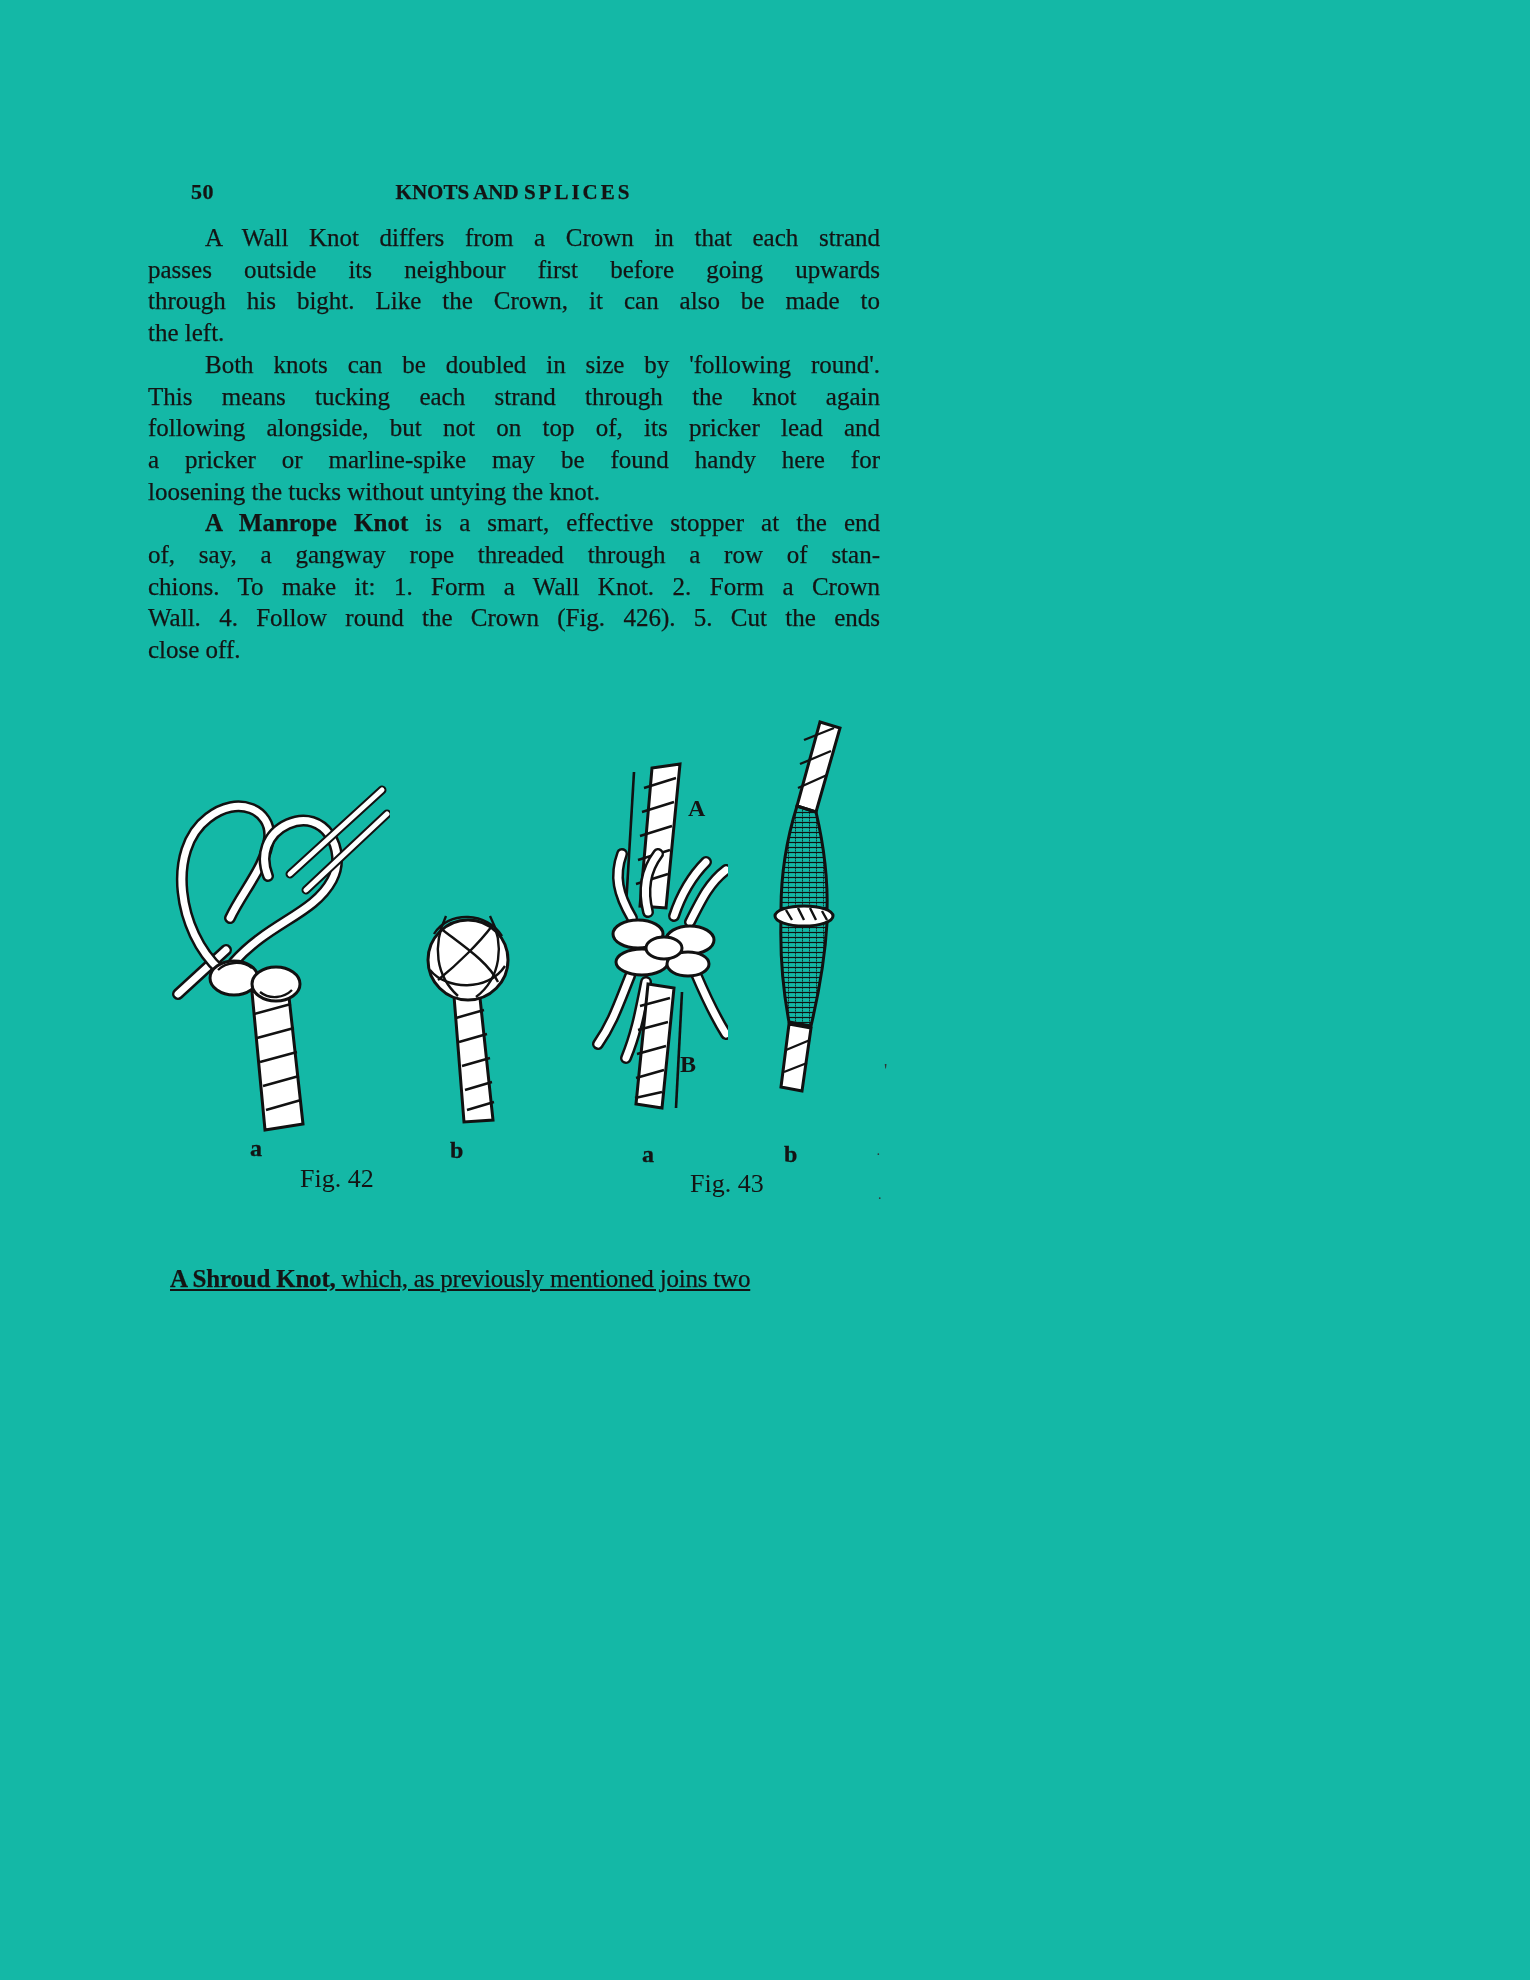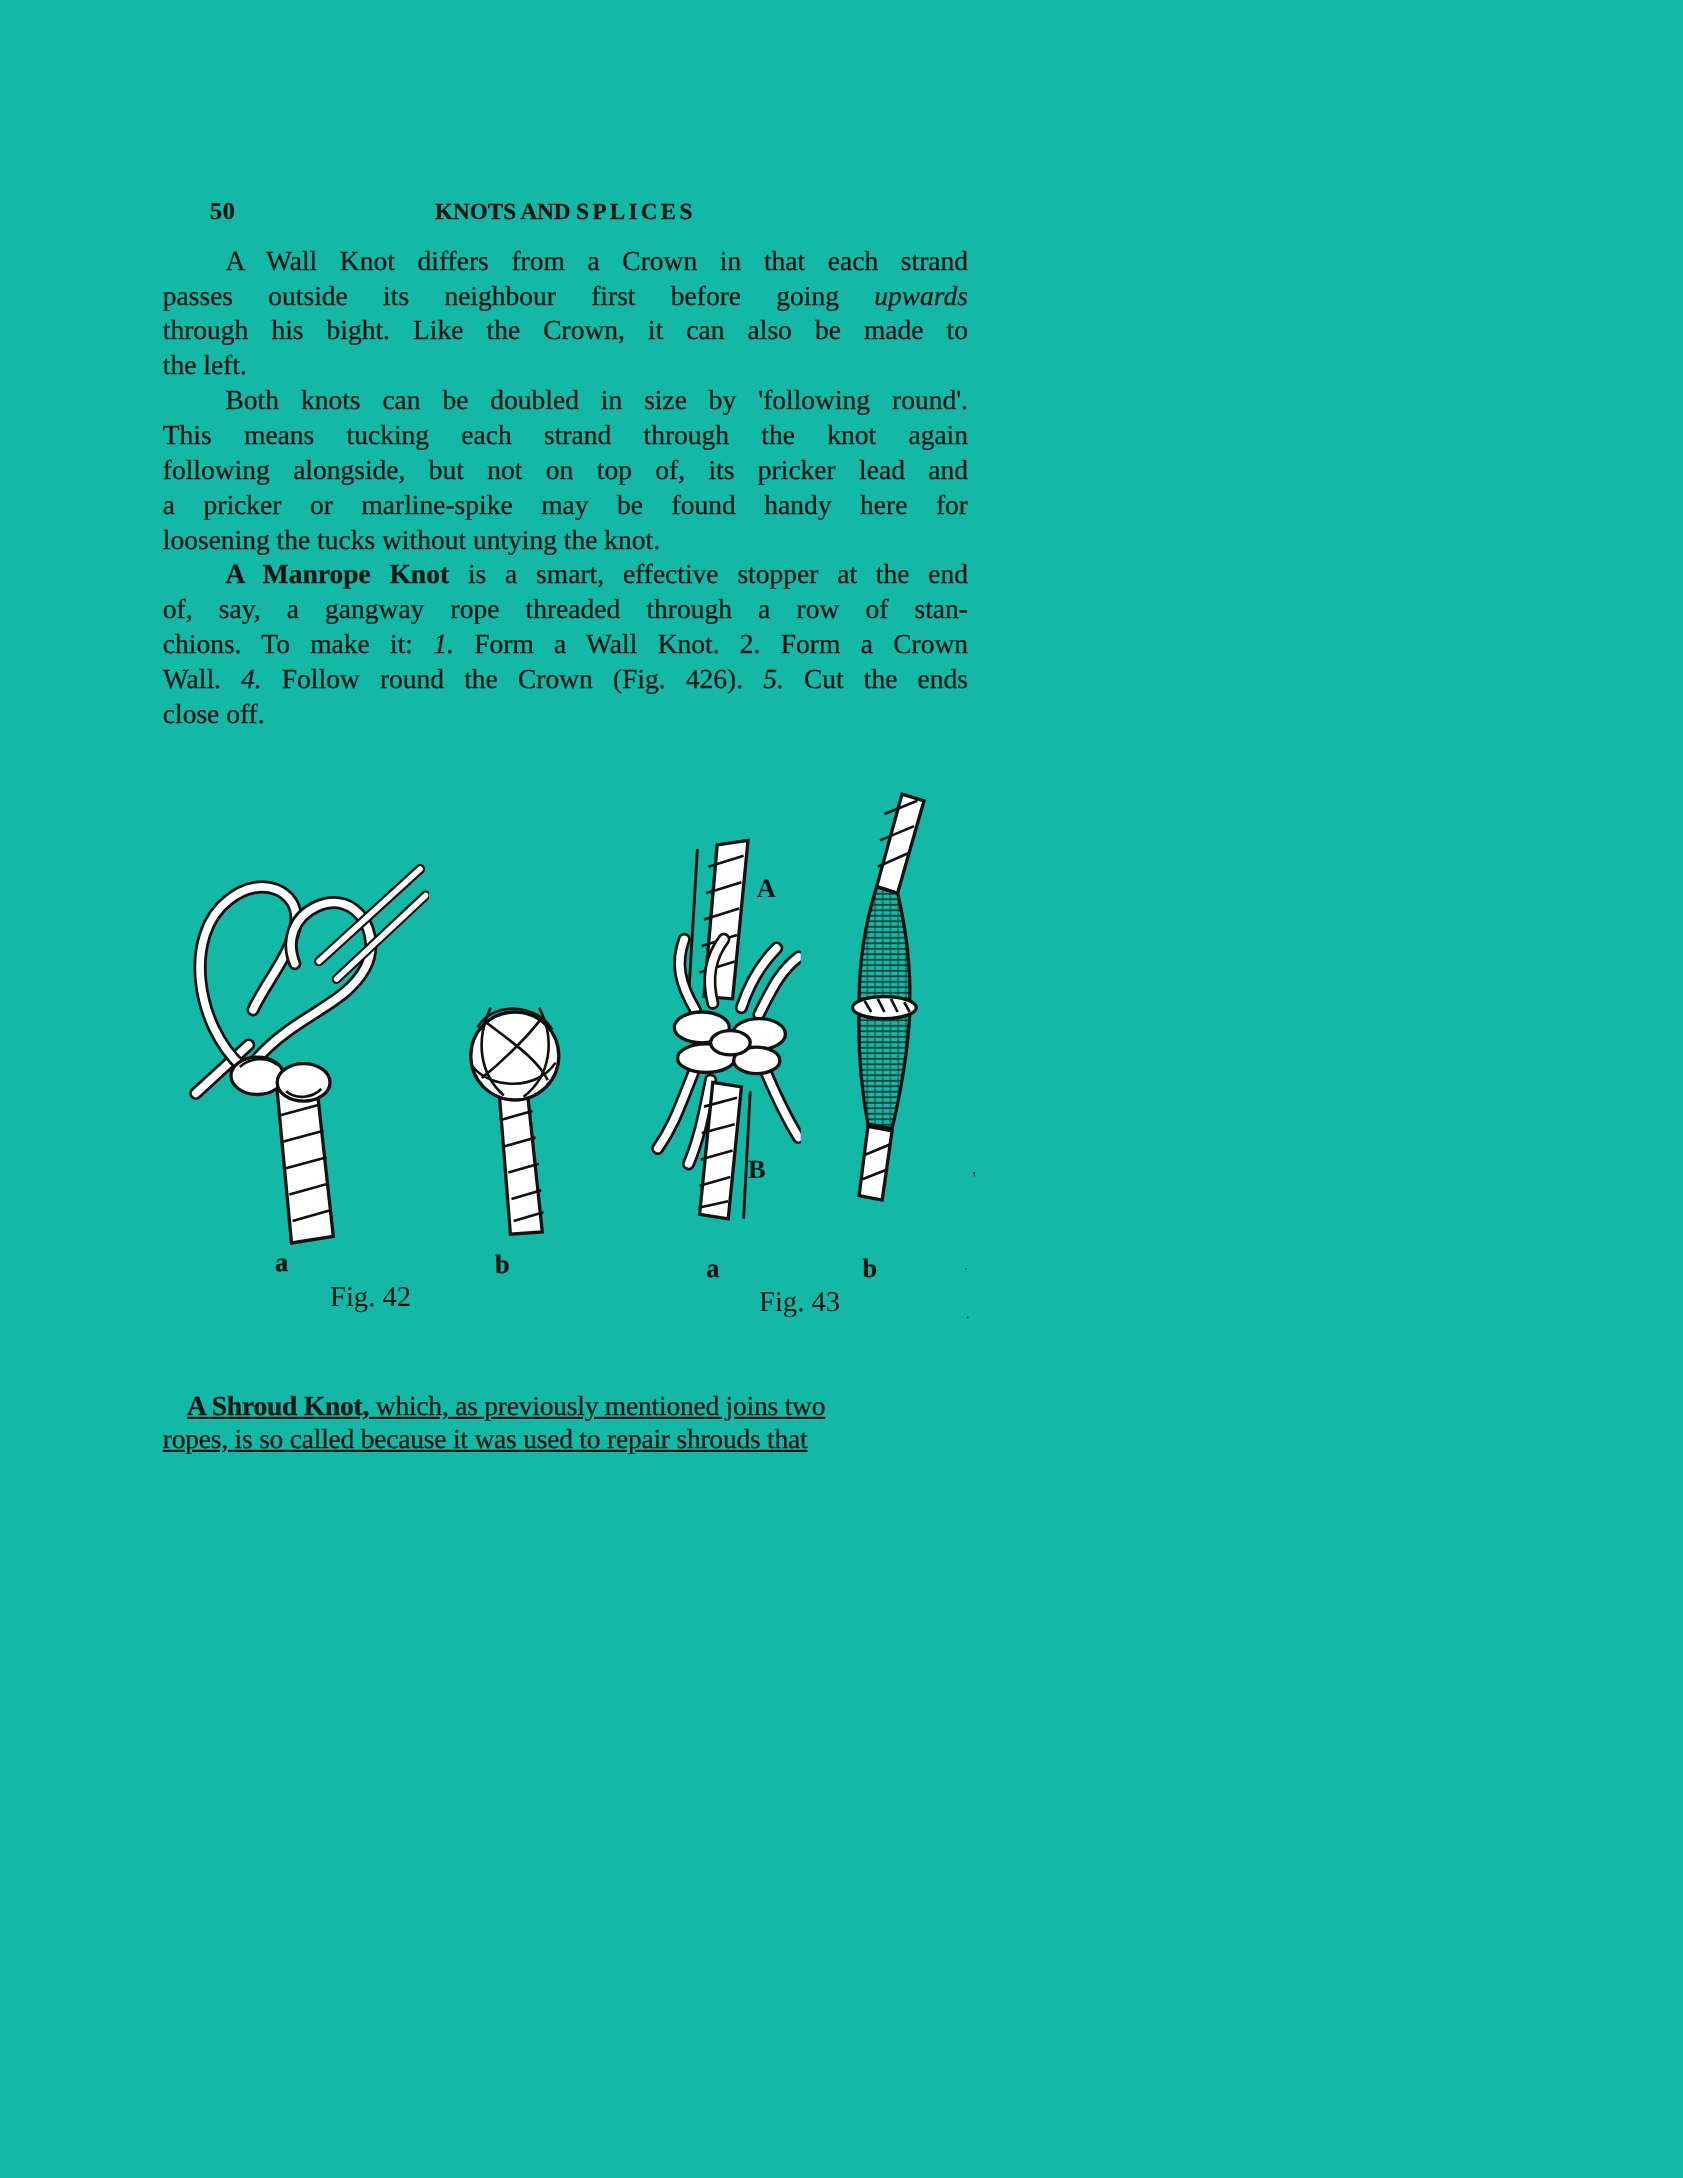--- a/index.html
+++ b/index.html
@@ -10,21 +10,21 @@
   .hdr-num{position:absolute;left:191px;top:181px;font-size:22px;font-weight:bold;line-height:22px;letter-spacing:.5px;-webkit-text-stroke:.25px #141414;}
   .hdr-title{position:absolute;left:148px;top:181px;width:732px;text-align:center;font-size:21px;font-weight:bold;line-height:22px;-webkit-text-stroke:.25px #141414;}
   .hdr-title .sp{letter-spacing:3px;}
   .textblock{position:absolute;left:148px;top:222px;width:732px;font-size:25px;line-height:31.7px;-webkit-text-stroke:.25px #141414;}
   .textblock .line{text-align:left;}
   .textblock .line.jl{text-align:justify;text-align-last:justify;}
   .textblock .line.ind{text-indent:57px;}
   .textblock.shroud{top:1264px;width:737px;line-height:30px;letter-spacing:-.2px;text-decoration:underline;}
   .textblock.shroud .line.ind{text-indent:22px;}
   .b{font-weight:bold;margin-top:39px;}
-  .i{font-style:italic;}
+  .i{}
   .fig{position:absolute;}
   .lbl{position:absolute;font-weight:bold;font-size:24px;line-height:24px;-webkit-text-stroke:.3px #141414;}
   .cap{position:absolute;font-size:26px;line-height:26px;}
   .marker{position:absolute;font-weight:bold;font-size:24px;line-height:24px;}
   .speck{position:absolute;color:#333;font-size:18px;line-height:18px;}
   
   .ol{fill:#fff;stroke:#111;stroke-width:3px;}
   .hl{fill:none;stroke:#111;stroke-width:2.4px;}
   .thin{fill:none;stroke:#111;stroke-width:2.6px;}
   .rk{fill:none;stroke:#111;stroke-width:12px;stroke-linecap:round;}
@@ -150,16 +150,15 @@
 
   <div class="cap" style="left:300px;top:1166px">Fig. 42</div>
   <div class="cap" style="left:690px;top:1171px">Fig. 43</div>
 
   <div class="speck" style="left:884px;top:1062px">'</div>
   <div class="speck" style="left:876px;top:1146px;font-size:14px">·</div>
   <div class="speck" style="left:878px;top:1186px;font-size:14px">.</div>
 
   <div class="textblock shroud">
       <div class="line ind"><span class="b">A Shroud Knot,</span><span> which, as previously mentioned joins two</span></div>
-      <div class="line"><span>ropes, is so called because it was used to repair shrouds that</span></div>
     </div>
 
 </div>
 
 </body></html>

